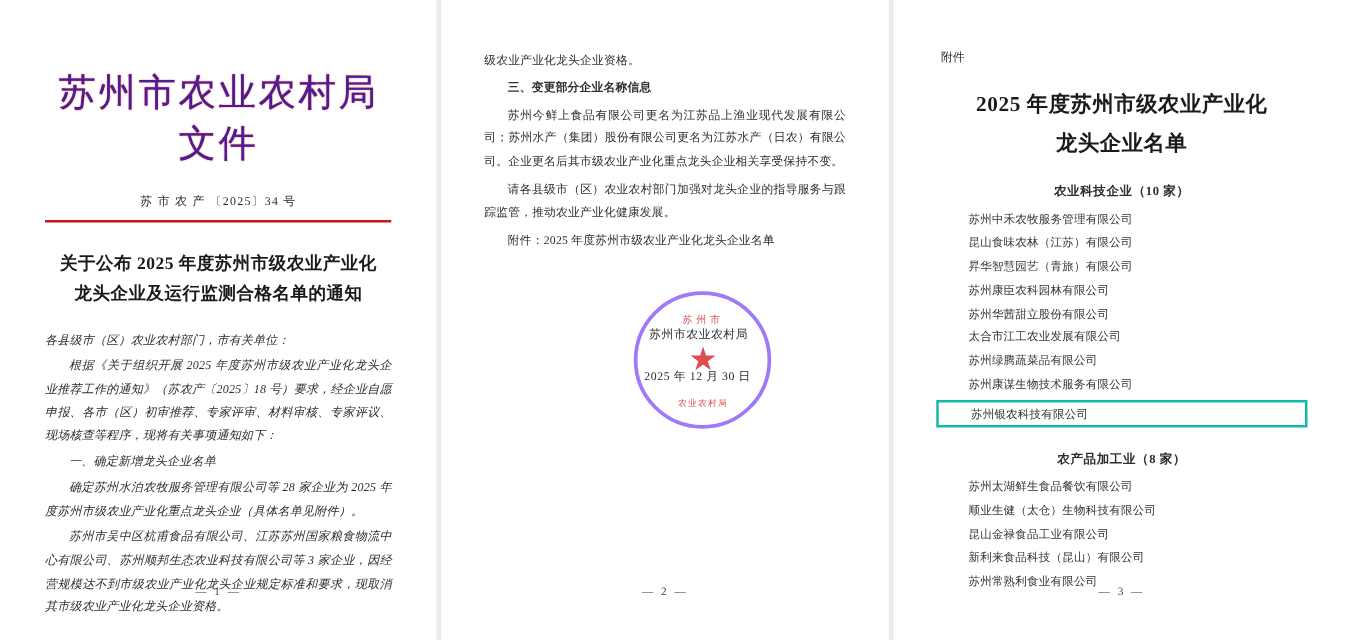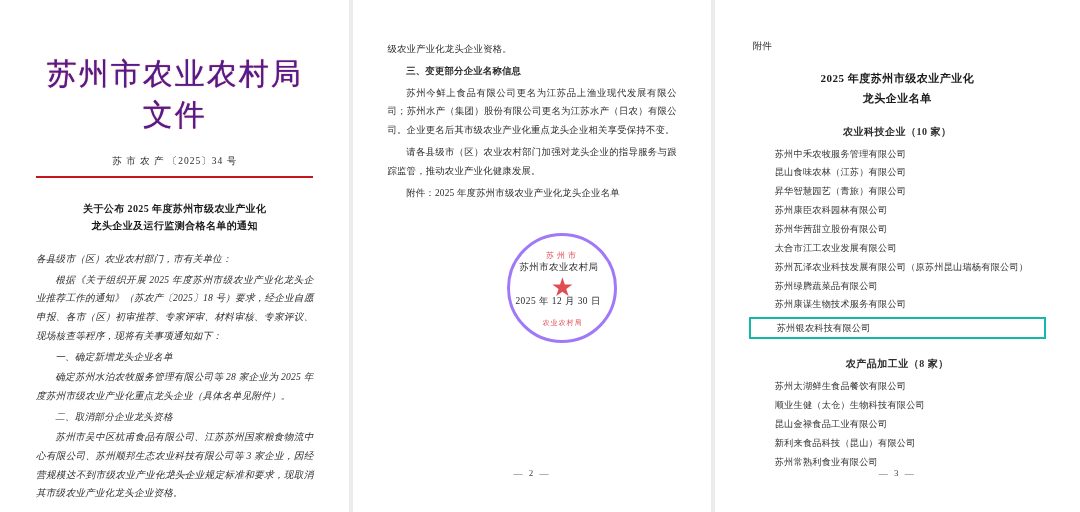--- a/index.html
+++ b/index.html
@@ -50,21 +50,21 @@
     letter-spacing: 1px;
   }
   .red-rule {
     height: 2px;
     background: #c4161c;
     margin-top: 8px;
   }
   .subject {
     text-align: center;
     font-weight: bold;
-    font-size: 10px;
+    font-size: 14px;
     color: #1a1a1a;
     line-height: 1.7;
     margin-top: 22px;
     letter-spacing: 0.4px;
   }
   .body-text {
     margin-top: 16px;
     font-size: 9.6px;
     line-height: 1.95;
     color: #2d2d2d;
@@ -146,21 +146,21 @@
 
   
   .attach-label {
     font-size: 9.5px;
     color: #2d2d2d;
     margin-left: 4px;
   }
   .list-title {
     text-align: center;
     font-weight: bold;
-    font-size: 11px;
+    font-size: 17px;
     color: #1a1a1a;
     line-height: 1.8;
     margin-top: 16px;
     letter-spacing: 0.5px;
   }
   .cat-head {
     text-align: center;
     font-size: 10px;
     font-weight: bold;
     color: #2d2d2d;
@@ -210,21 +210,20 @@
     <div class="red-rule"></div>
     <div class="subject">
       <div>关于公布 2025 年度苏州市级农业产业化</div>
       <div>龙头企业及运行监测合格名单的通知</div>
     </div>
     <div class="body-text">
       <p>各县级市（区）农业农村部门，市有关单位：</p>
       <p class="indent">根据《关于组织开展 2025 年度苏州市级农业产业化龙头企业推荐工作的通知》（苏农产〔2025〕18 号）要求，经企业自愿申报、各市（区）初审推荐、专家评审、材料审核、专家评议、现场核查等程序，现将有关事项通知如下：</p>
       <p class="indent">一、确定新增龙头企业名单</p>
       <p class="indent">确定苏州水泊农牧服务管理有限公司等 28 家企业为 2025 年度苏州市级农业产业化重点龙头企业（具体名单见附件）。</p>
-      <p class="indent">二、取消部分企业龙头资格</p>
       <p class="indent">苏州市吴中区杭甫食品有限公司、江苏苏州国家粮食物流中心有限公司、苏州顺邦生态农业科技有限公司等 3 家企业，因经营规模达不到市级农业产业化龙头企业规定标准和要求，现取消其市级农业产业化龙头企业资格。</p>
     </div>
     <div class="page-foot">— 1 —</div>
   </div>
 
   <div class="gap"></div>
 
   <div class="page page-2">
     <div class="p2-text">
       <p>级农业产业化龙头企业资格。</p>
@@ -257,21 +256,20 @@
     </div>
 
     <div class="cat-head">农业科技企业（10 家）</div>
     <ul class="company-list">
       <li>苏州中禾农牧服务管理有限公司</li>
       <li>昆山食味农林（江苏）有限公司</li>
       <li>昇华智慧园艺（青旅）有限公司</li>
       <li>苏州康臣农科园林有限公司</li>
       <li>苏州华茜甜立股份有限公司</li>
       <li>太合市江工农业发展有限公司</li>
-      <li>苏州瓦泽农业科技发展有限公司（原苏州昆山瑞杨有限公司）</li>
       <li>苏州绿腾蔬菜品有限公司</li>
       <li>苏州康谋生物技术服务有限公司</li>
       <li class="highlight">苏州银农科技有限公司</li>
     </ul>
 
     <div class="cat-head second">农产品加工业（8 家）</div>
     <ul class="company-list">
       <li>苏州太湖鲜生食品餐饮有限公司</li>
       <li>顺业生健（太仓）生物科技有限公司</li>
       <li>昆山金禄食品工业有限公司</li>

